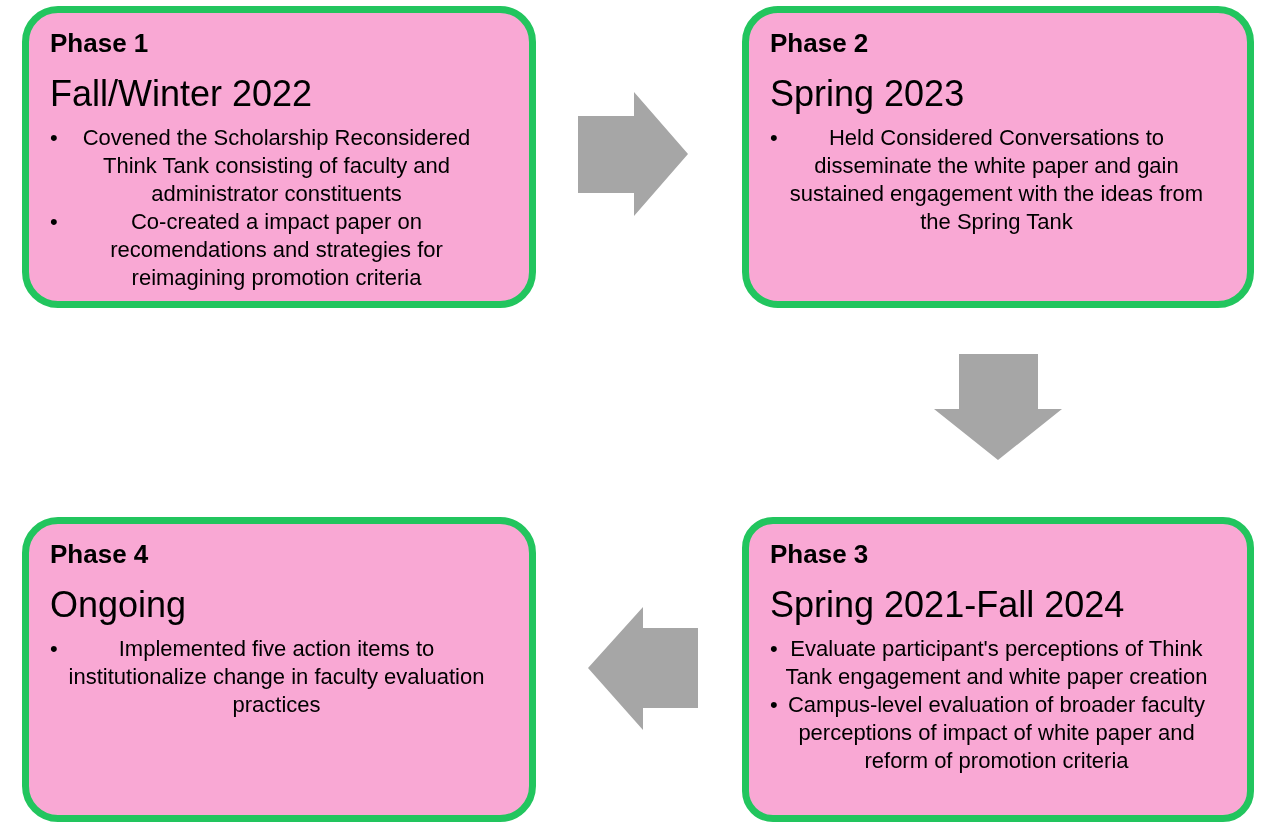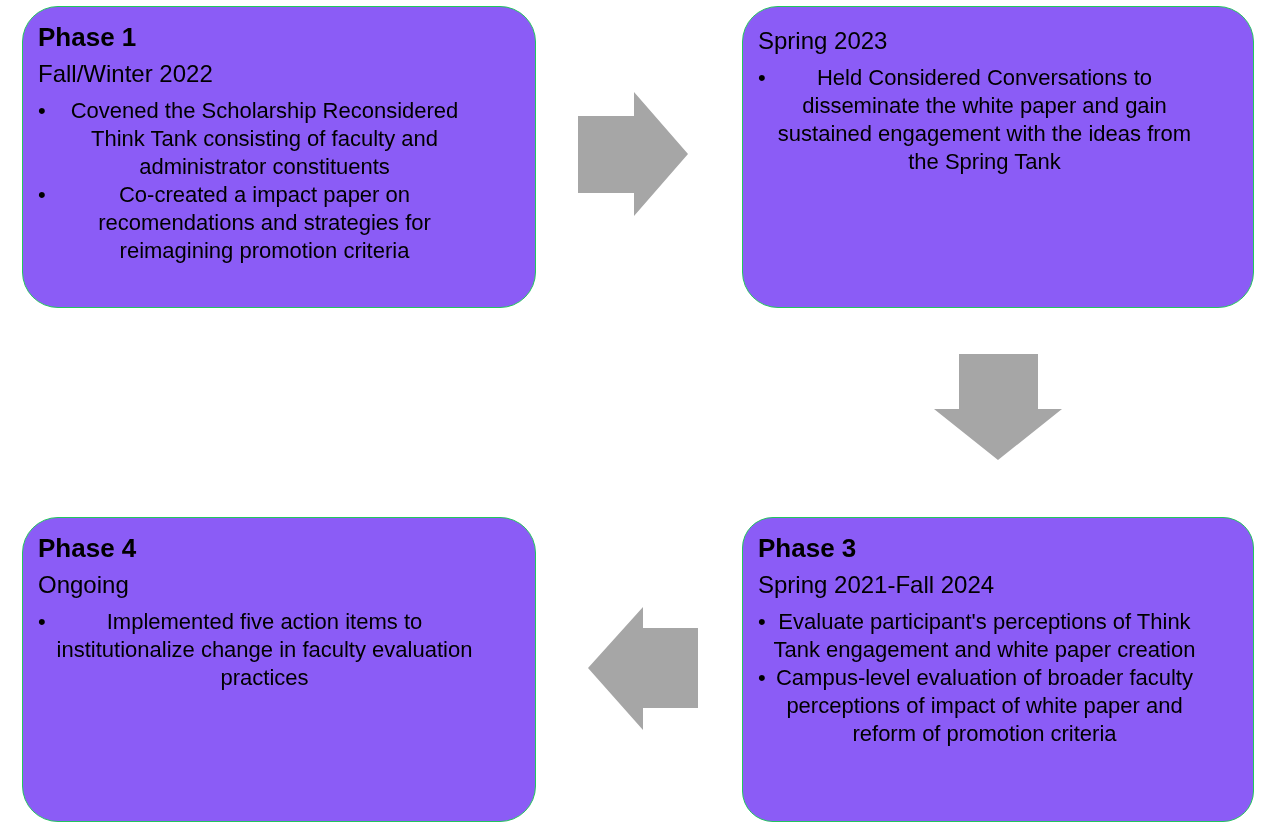--- a/index.html
+++ b/index.html
@@ -12,41 +12,41 @@
   #canvas {
     position: relative;
     width: 1276px;
     height: 829px;
     background: #ffffff;
     overflow: hidden;
   }
   .phase-box {
     position: absolute;
     box-sizing: border-box;
-    background: #8b5cf6;
-    border: 1px solid #22c55e;
+    background: #f9a8d4;
+    border: 7px solid #22c55e;
     border-radius: 36px;
-    padding: 14px 24px 14px 15px;
+    padding: 14px 24px 14px 21px;
   }
   #box-phase1 { left: 22px;  top: 6px;   width: 514px; height: 302px; }
   #box-phase2 { left: 742px; top: 6px;   width: 512px; height: 302px; }
   #box-phase3 { left: 742px; top: 517px; width: 512px; height: 305px; border-radius: 31px; }
   #box-phase4 { left: 22px;  top: 517px; width: 514px; height: 305px; }
 
   .phase-title {
     font-size: 26px;
     font-weight: bold;
     line-height: 1.25;
     letter-spacing: 0px;
   }
   .phase-period {
-    font-size: 24px;
+    font-size: 36px;
     font-weight: normal;
     line-height: 1.25;
-    margin-top: 5px;
+    margin-top: 11px;
     white-space: nowrap;
   }
   .phase-bullets {
     list-style: none;
     margin: 8px 0 0 0;
     padding: 0;
     width: 440px;
     font-size: 22px;
     line-height: 28px;
   }
@@ -77,20 +77,21 @@
   <div class="phase-box" id="box-phase1">
     <div class="phase-title">Phase 1</div>
     <div class="phase-period">Fall/Winter 2022</div>
     <ul class="phase-bullets">
       <li>Covened the Scholarship Reconsidered Think Tank consisting of faculty and administrator constituents</li>
       <li>Co-created a impact paper on recomendations and strategies for reimagining promotion criteria</li>
     </ul>
   </div>
 
   <div class="phase-box" id="box-phase2">
+    <div class="phase-title">Phase 2</div>
     <div class="phase-period">Spring 2023</div>
     <ul class="phase-bullets">
       <li>Held Considered Conversations to disseminate the white paper and gain sustained engagement with the ideas from the Spring Tank</li>
     </ul>
   </div>
 
   <div class="phase-box" id="box-phase3">
     <div class="phase-title">Phase 3</div>
     <div class="phase-period">Spring 2021-Fall 2024</div>
     <ul class="phase-bullets">

